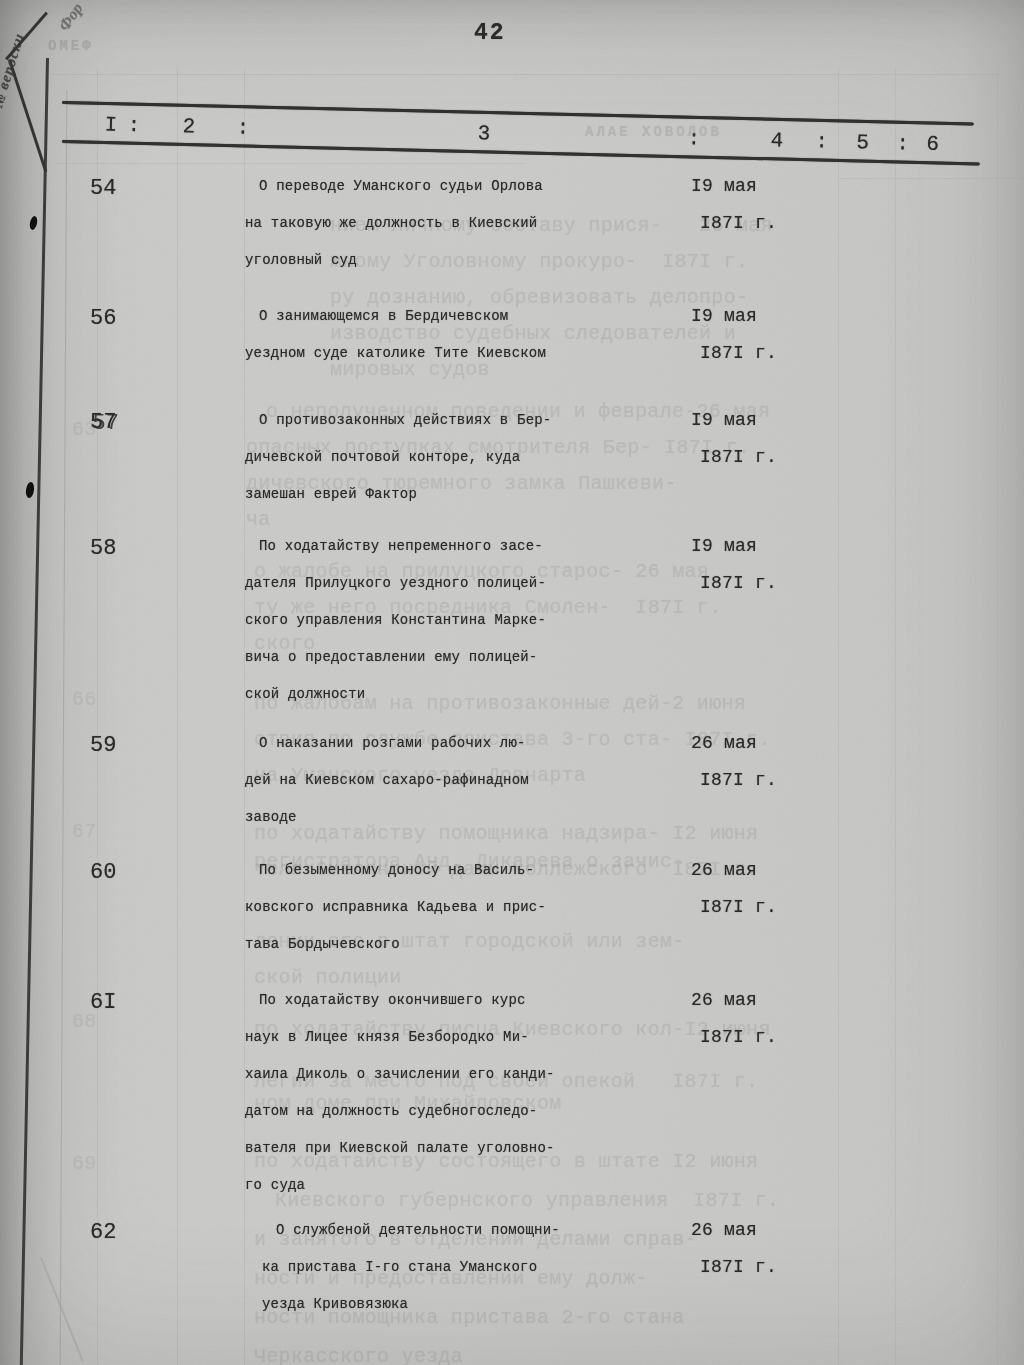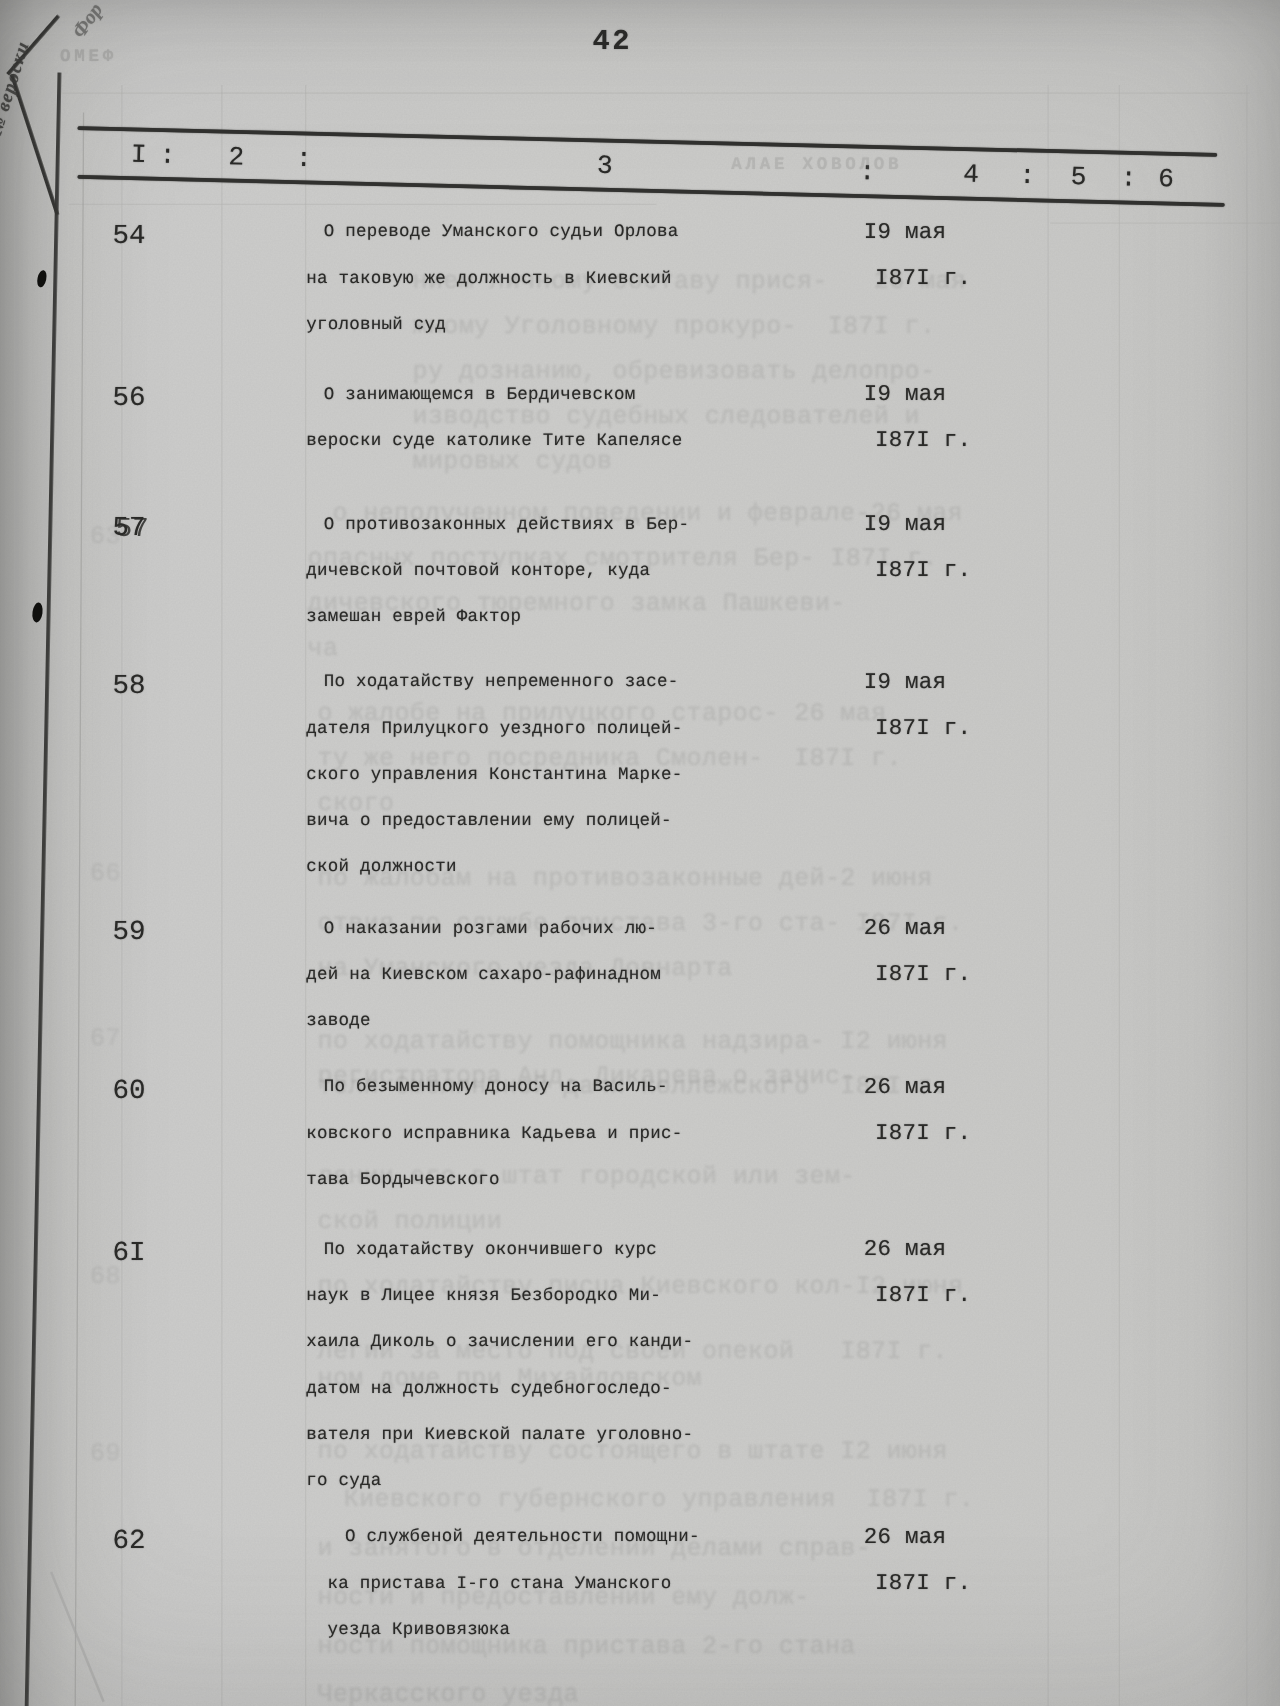--- a/index.html
+++ b/index.html
@@ -175,21 +175,21 @@
           <div class="entry-line t">на таковую же должность в Киевский</div>
           <div class="entry-line t">уголовный суд</div>
         </div>
         <div class="entry-date t" style="left: 691px; top: 168px;">I9 мая</div>
         <div class="entry-date t" style="left: 700px; top: 205px;">I87I г.</div>
       </div>
       <div class="">
         <div class="entry-no t" style="top: 306px;">56</div>
         <div class="entry-lines" style="top: 298px;">
           <div class="entry-line t">О занимающемся в Бердичевском</div>
-          <div class="entry-line t">вероски суде католике Тите Капелясе</div>
+          <div class="entry-line t">уездном суде католике Тите Киевском</div>
         </div>
         <div class="entry-date t" style="left: 691px; top: 298px;">I9 мая</div>
         <div class="entry-date t" style="left: 700px; top: 335px;">I87I г.</div>
       </div>
       <div class="">
         <div class="entry-no t no-overstrike" style="top: 410px;">57</div>
         <div class="entry-lines" style="top: 402px;">
           <div class="entry-line t">О противозаконных действиях в Бер-</div>
           <div class="entry-line t">дичевской почтовой конторе, куда</div>
           <div class="entry-line t">замешан еврей Фактор</div>

